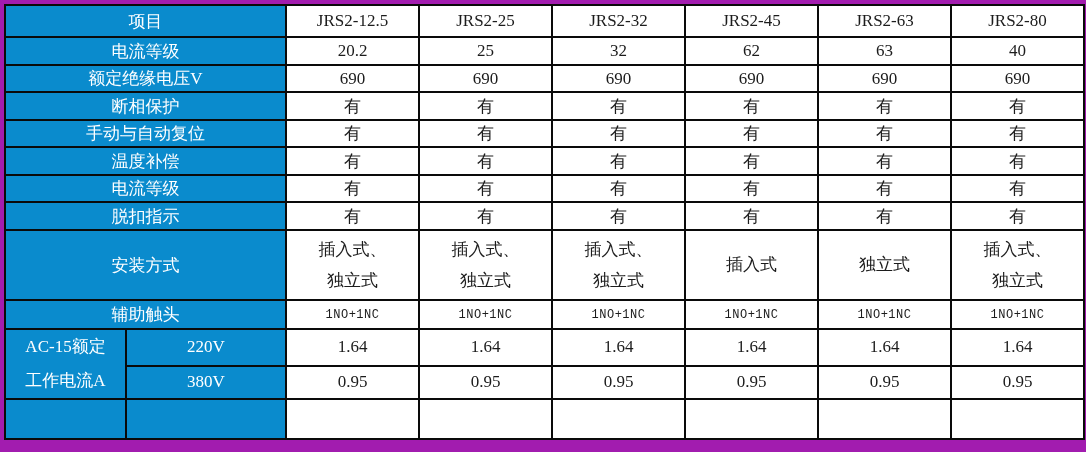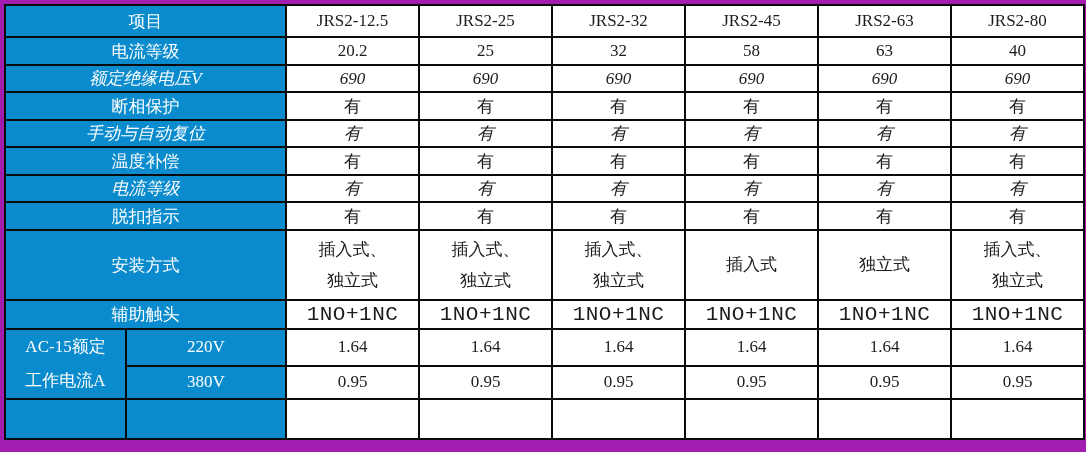--- a/index.html
+++ b/index.html
@@ -35,27 +35,27 @@
     font-size: 17px;
   }
   .spec th.hdr {
     background: var(--header-bg, #0A8BCD);
     color: var(--header-text, #FFFFFF);
   }
   .spec td.val {
     background: var(--cell-bg, #FFFFFF);
     color: var(--cell-text, #1C1C1C);
   }
-  .spec td.aux { font-size: 21px; letter-spacing: 0.5px; }
+  .spec td.aux { font-size: 12px; letter-spacing: 0.5px; }
   .multiline { white-space: pre-line; line-height: 1.85; }
   .grp { white-space: pre-line; line-height: 2.0; }
   
   tr.rh-head   { height: 32px; }
   tr.rh-std    { height: 28px; }
-  tr.rh-std2   { height: 27px; font-style: italic; }
+  tr.rh-std2   { height: 27px; }
   tr.rh-install{ height: 70px; }
   tr.rh-aux    { height: 29px; font-family: Liberation Mono, monospace; }
   tr.rh-v220   { height: 36px; }
   tr.rh-v380   { height: 33px; }
   tr.rh-cut    { height: 40px; }
 </style>
 </head>
 <body>
 
 <div class="page">
@@ -80,21 +80,21 @@
       <td class="val">JRS2-45</td>
       <td class="val">JRS2-63</td>
       <td class="val">JRS2-80</td>
     </tr>
 
     <tr class="rh-std">
       <th class="hdr" colspan="2">电流等级</th>
       <td class="val">20.2</td>
       <td class="val">25</td>
       <td class="val">32</td>
-      <td class="val">58</td>
+      <td class="val">62</td>
       <td class="val">63</td>
       <td class="val">40</td>
     </tr>
 
     <tr class="rh-std2">
       <th class="hdr" colspan="2">额定绝缘电压V</th>
       <td class="val">690</td>
       <td class="val">690</td>
       <td class="val">690</td>
       <td class="val">690</td>

